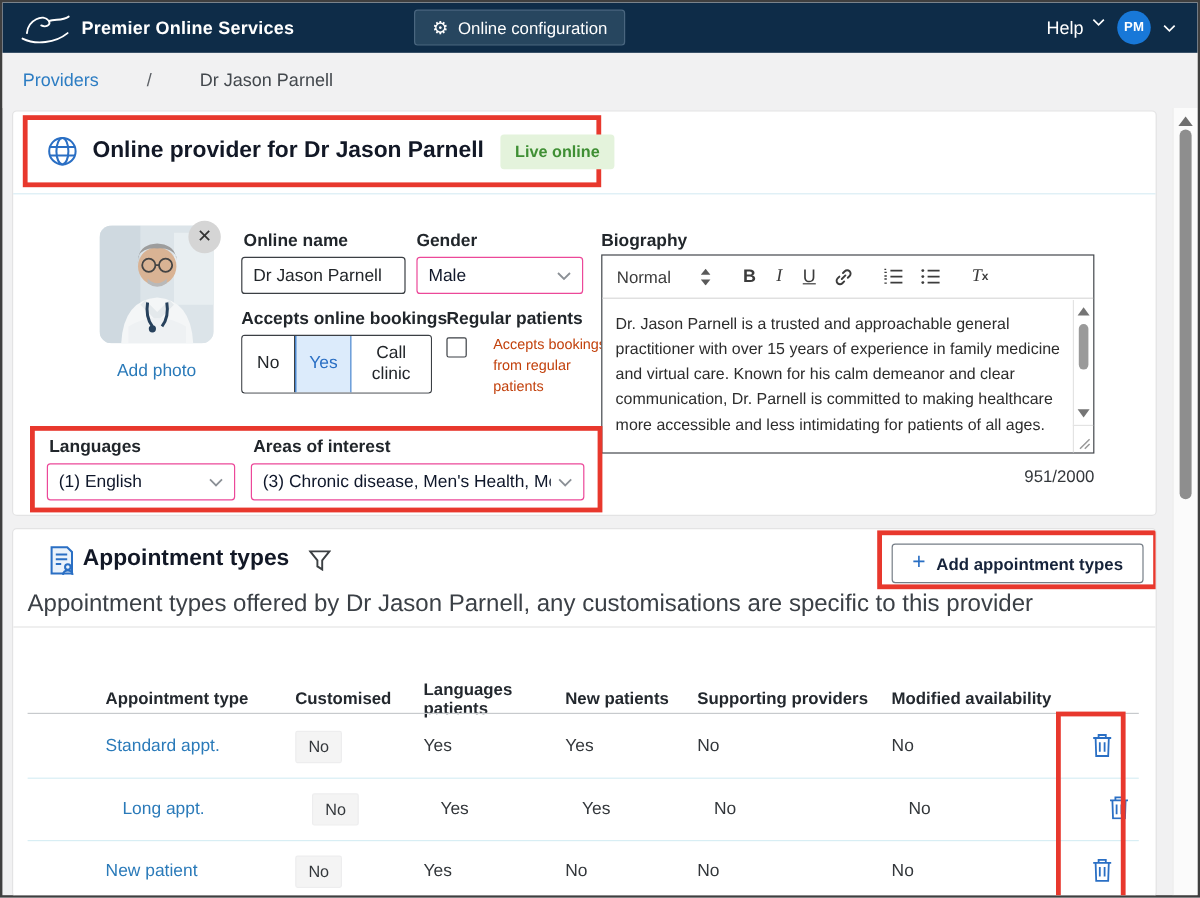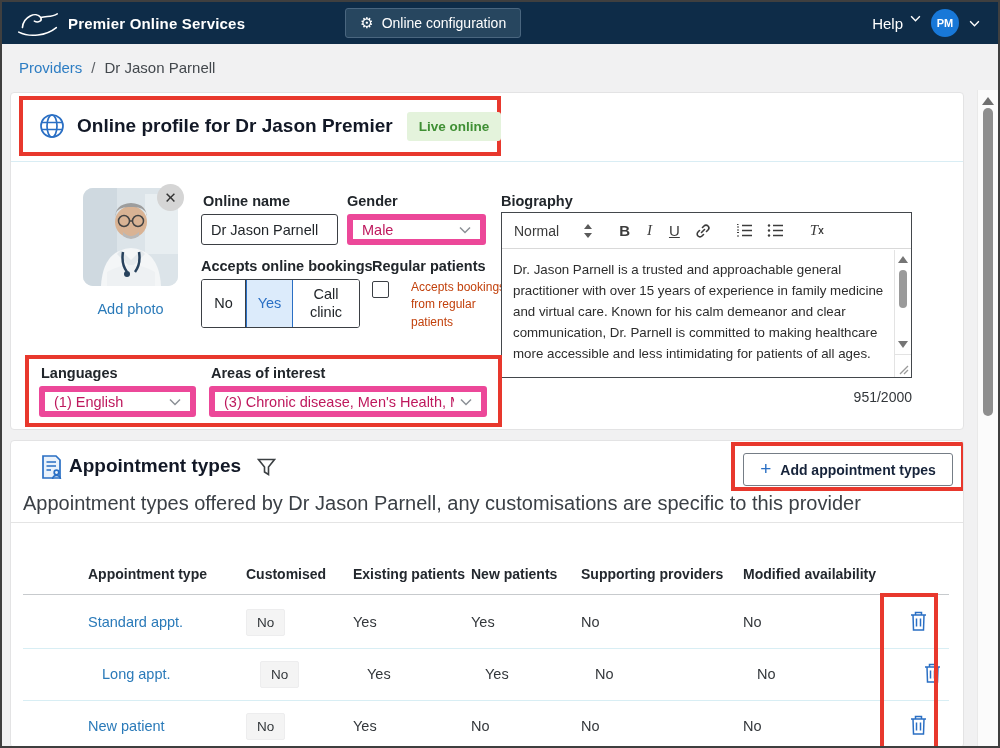--- a/index.html
+++ b/index.html
@@ -19,21 +19,21 @@
     background:#27465f; border:1px solid #4a667f; border-radius:3px; padding:0 14px;
     color:#fff; font-size:14px; cursor:pointer; font-family:inherit;}
   .gear { font-size:15px; line-height:1; font-family:"DejaVu Sans", sans-serif; }
   .nav-right { margin-left:auto; display:flex; align-items:center; gap:10px; margin-right:18px; }
   .help { font-size:15px; display:flex; align-items:flex-start; gap:7px; cursor:pointer; }
   .avatar { width:28px; height:28px; border-radius:50%; background:#1878d8; color:#fff;
     font-size:11px; font-weight:bold; display:flex; align-items:center; justify-content:center; }
   .chev { width:11px; height:7px; }
   
   .crumbbar { position:absolute; top:42px; left:0; width:100%; height:46px; background:#f1f1f2;
-    display:flex; align-items:center; padding-left:17px; font-size:15px; }
+    display:flex; align-items:center; padding-left:17px; font-size:15px;gap:31px; }
   .crumb-link { color:#2d7dc3; text-decoration:none; cursor:pointer; }
   .crumb-sep { color:#5d6166; margin:0 9px; }
   .crumb-cur { color:#43484d; }
   
   .card { position:absolute; background:#fff; border:1px solid #e3e3e4; border-radius:4px; }
   .profile-card { left:8px; top:90px; width:954px; height:338px; }
   .appt-card { left:8px; top:438px; width:954px; height:308px; overflow:hidden; }
   .redbox { border:4px solid #e8382d; position:absolute; z-index:4; }
   .rb1 { left:8px; top:3px; width:482px; height:60px; display:flex; align-items:center; }
   .hdr-divider { position:absolute; top:68px; left:0; width:100%; border-top:1px solid #d9edf4; }
@@ -46,23 +46,23 @@
     overflow:hidden; background:#dfe6ea; }
   .xbtn { position:absolute; left:146px; top:91px; width:27px; height:27px; border-radius:50%;
     background:#d5d5d5; border:none; color:#333; font-size:15px; line-height:27px; text-align:center;
     cursor:pointer; z-index:3; }
   .addphoto { position:absolute; left:72px; top:208px; width:95px; text-align:center;
     color:#2a7ab9; font-size:14.5px; text-decoration:none; cursor:pointer; }
   
   .flabel { position:absolute; font-size:14.5px; font-weight:bold; color:#21262b; white-space:nowrap; }
   .tinput { position:absolute; height:31px; border:1px solid #3b3f44; border-radius:3px;
     font-size:14.5px; color:#22262a; padding:0 9px; font-family:inherit; background:#fff; }
-  .selwrap { position:absolute; height:31px; border:6px solid #ec4899; border-radius:3px;
+  .selwrap { position:absolute; height:31px; border:1px solid #ec4899; border-radius:3px;
     background:#fff; display:flex; align-items:center; padding:0 9px; font-size:14.5px;
-    color:#be185d; cursor:pointer; }
+    color:#0f172a; cursor:pointer; }
   .selwrap .val { flex:1; white-space:nowrap; overflow:hidden; }
   .selchev { width:12px; height:8px; flex:0 0 auto; margin-left:6px; }
   .seg { position:absolute; left:190px; top:186px; height:49px; display:flex;
     border:1px solid #3b3f44; border-radius:3px; overflow:hidden; background:#fff; }
   .seg button { border:none; background:#fff; font-family:inherit; font-size:14.5px; color:#22262a;
     cursor:pointer; padding:0 6px; line-height:1.2; }
   .seg .s0 { width:44px; border-right:1px solid #3b3f44; }
   .seg .s2 { width:66px; }
   .seg .active { width:47px; background:#dcebfb; color:#2a6fc4;
     border:1px solid #2a6fc4; border-top:none; border-bottom:none; }
@@ -172,21 +172,21 @@
   <span class="crumb-cur">Dr Jason Parnell</span>
 </nav>
 
 <section class="card profile-card">
   <div class="redbox rb1">
     <svg class="globe" viewBox="0 0 26 26" fill="none" stroke="#2a6fc4" stroke-width="1.7">
       <circle cx="13" cy="13" r="11"></circle>
       <ellipse cx="13" cy="13" rx="5" ry="11"></ellipse>
       <path d="M2.5 9.5 H23.5 M2.5 16.5 H23.5"></path>
     </svg>
-    <h1 class="ptitle">Online profile for Dr Jason Premier</h1>
+    <h1 class="ptitle">Online provider for Dr Jason Parnell</h1>
     <span class="live-badge">Live online</span>
   </div>
   <div class="hdr-divider"></div>
 
   <div class="photo">
     <svg viewBox="0 0 95 98">
       <rect width="95" height="98" fill="#dce4e9"></rect>
       <rect x="0" y="0" width="34" height="98" fill="#cfd9e0"></rect>
       <rect x="62" y="6" width="33" height="60" fill="#e8eef1"></rect>
       <circle cx="48" cy="34" r="16" fill="#d9b394"></circle>
@@ -317,21 +317,21 @@
       <span class="add-plus">+</span>
       <span class="add-lbl">Add appointment types</span>
     </button>
   </div>
   <p class="adesc">Appointment types offered by Dr Jason Parnell, any customisations are specific to this provider</p>
   <div class="adivider"></div>
 
   <div class="tgrid thead">
     <span>Appointment type</span>
     <span>Customised</span>
-    <span>Existing patients</span>
+    <span>Languages patients</span>
     <span>New patients</span>
     <span>Supporting providers</span>
     <span>Modified availability</span>
     <span></span>
   </div>
   <div class="thead-line"></div>
 
   <div class="tgrid trow" style="top:155px;">
     <a class="alink">Standard appt.</a>
     <span class="nobadge">No</span>

